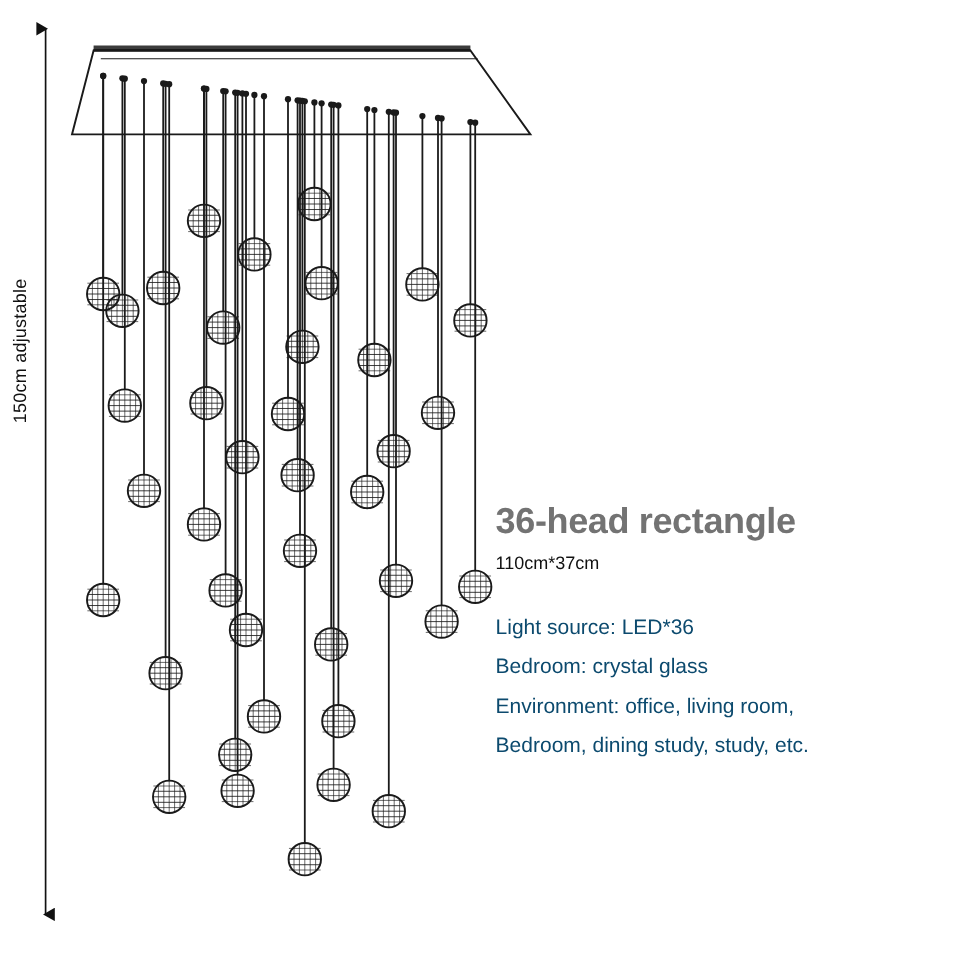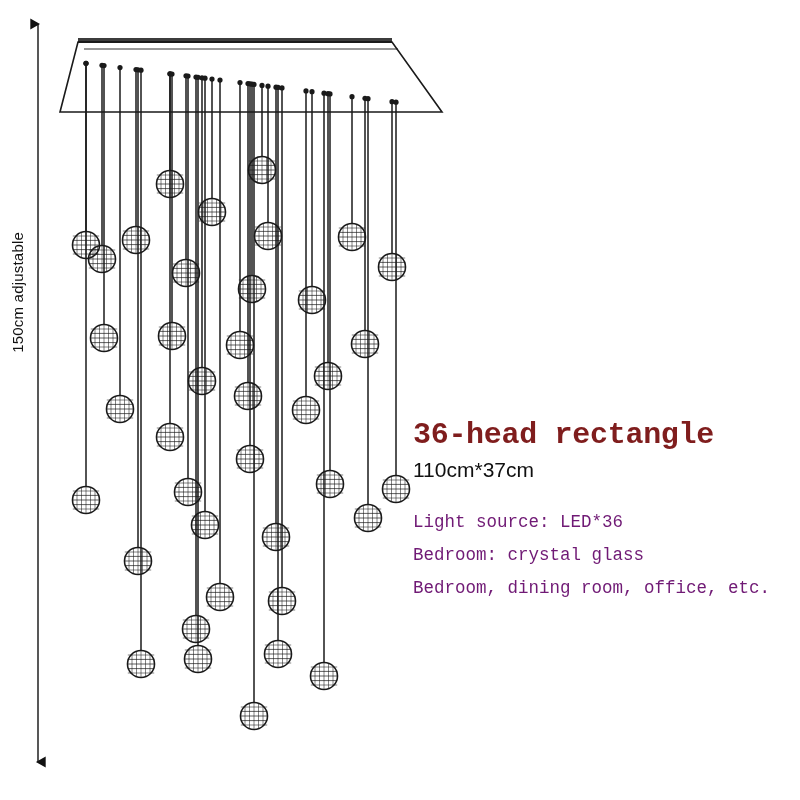--- a/index.html
+++ b/index.html
@@ -43,38 +43,36 @@
   }
   #info {
     position: absolute;
     left: 413px;
     top: 418px;
     width: 380px;
   }
   #info .title {
     font-size: 30px;
     font-weight: bold;
-    color: #7f1d1d;
+    color: #737373;
     letter-spacing: -0.3px;
     line-height: 34px;
     margin: 0 0 4px 0;
-    font-family: Liberation Mono, monospace;
   }
   #info .subtitle {
-    font-size: 21px;
+    font-size: 15px;
     color: #111;
     line-height: 28px;
     margin: 0 0 22px 0;
   }
   #info .spec {
     font-size: 17.5px;
-    color: #701a75;
+    color: #0c4a6e;
     line-height: 33px;
     white-space: pre;
-    font-family: Liberation Mono, monospace;
   }
   #info .spec sup {
     font-size: 11px;
     vertical-align: super;
   }
 </style>
 </head>
 <body>
 
 <div id="stage">
@@ -235,17 +233,18 @@
   </svg>
 
   <div class="dim-label">150cm adjustable</div>
 
   <div id="info">
     <div class="title">36-head rectangle</div>
     <div class="subtitle">110cm*37cm</div>
     <div id="spec-list">
         <div class="spec">Light source: LED*36</div>
         <div class="spec">Bedroom: crystal glass</div>
-        <div class="spec">Bedroom, dining room, office, etc.</div>
+        <div class="spec">Environment: office, living room,</div>
+        <div class="spec">Bedroom, dining study, study, etc.</div>
       </div>
   </div>
 
 </div>
 
 </body></html>

